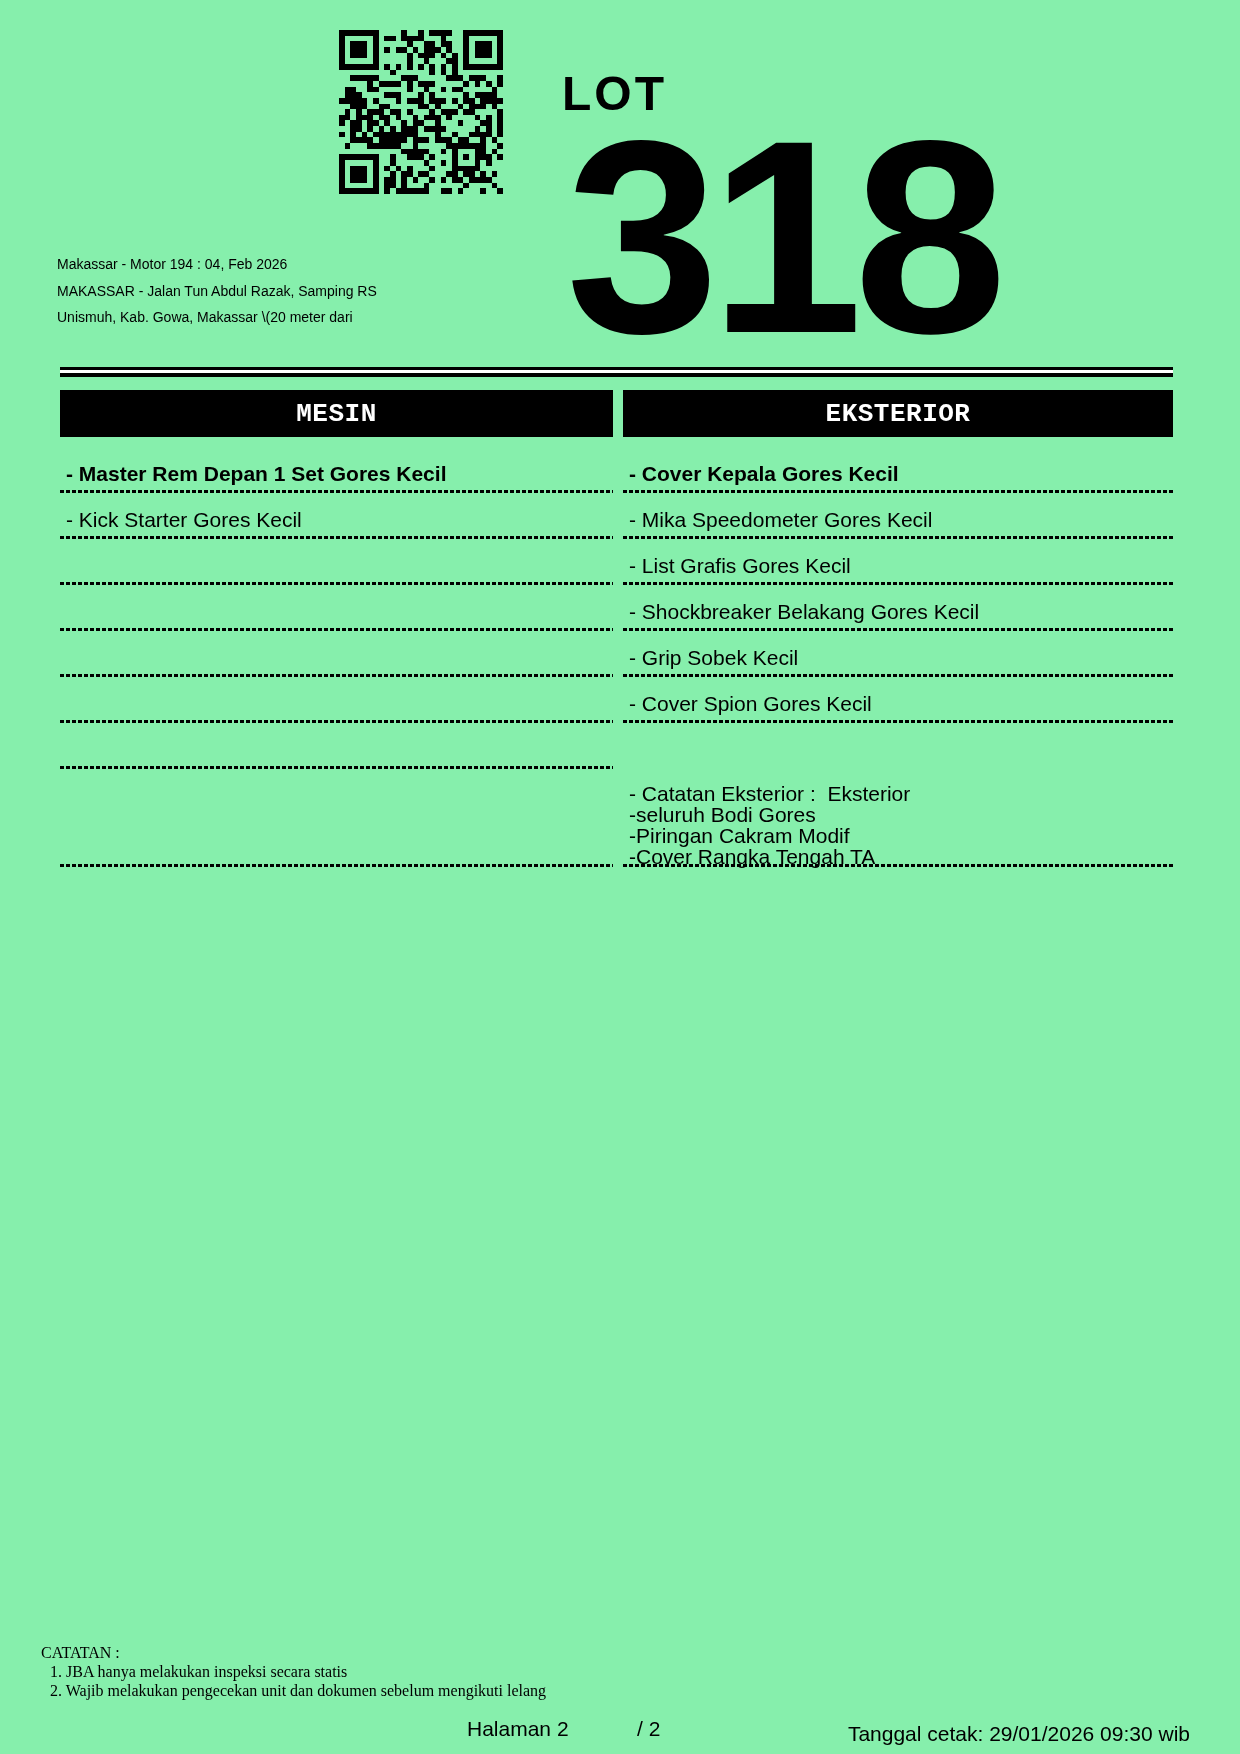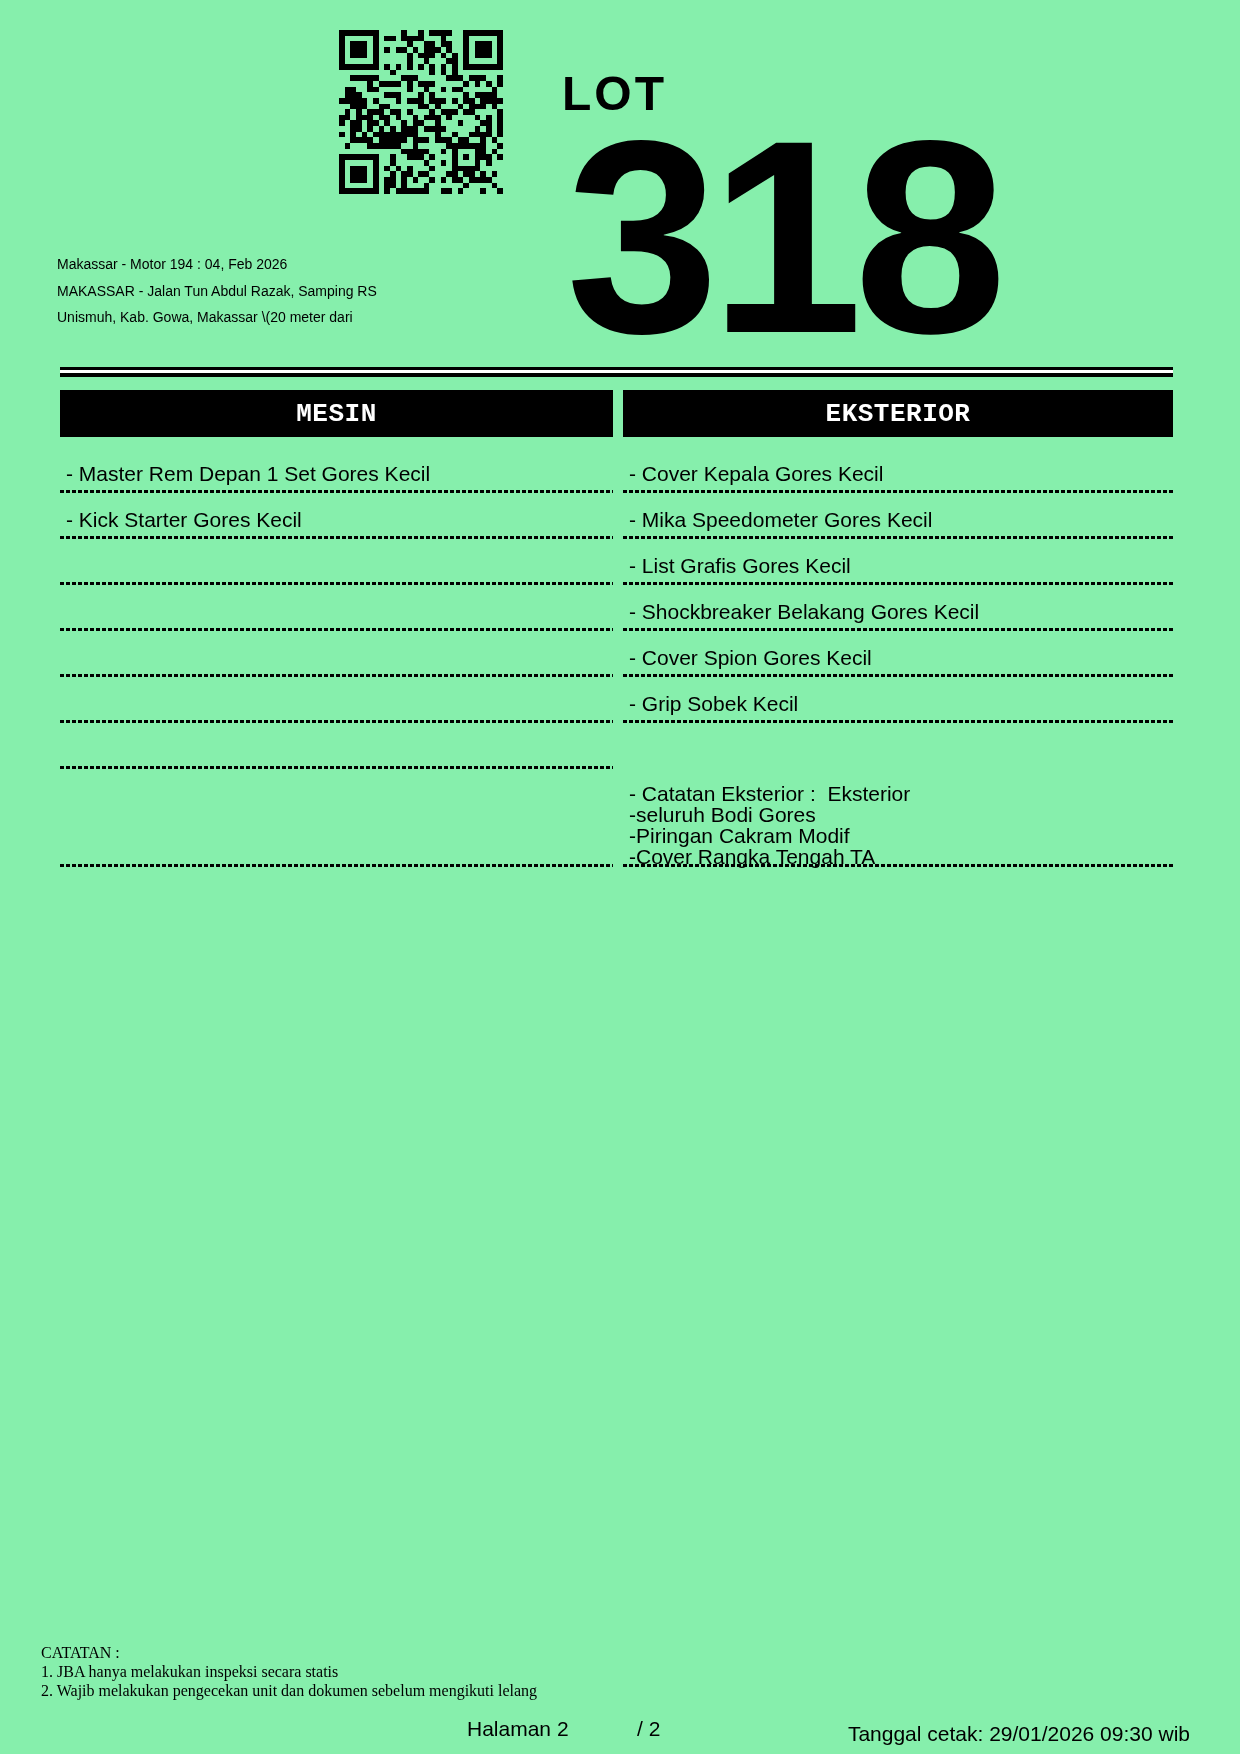--- a/index.html
+++ b/index.html
@@ -39,26 +39,26 @@
   .cell{
     box-sizing:border-box;position:relative;
     padding:16px 4px 0 6px;min-height:46px;
   }
   .cell.l{width:553px;margin-right:10px;}
   .cell.r{width:550px;}
   .cell::after{
     content:"";position:absolute;left:0;right:0;bottom:0;height:3px;
     background:repeating-linear-gradient(90deg,#000 0 4px,transparent 4px 6px);
   }
-  .trow:first-child .cell{padding-top:26px;min-height:56px;}
+  .trow:first-child .cell{padding-top:26px;min-height:56px;font-weight:bold;}
   .trow:last-child .cell{padding-top:14px;min-height:96px;}
   .item-line{font-size:21px;line-height:21px;white-space:pre-wrap;}
   
   .notes{position:absolute;left:41px;top:1643px;font-size:16px;line-height:19px;font-family:Liberation Serif, serif;}
-  .notes .note-line{}
+  .notes .note-line{margin-left:9px;}
   .page-num{position:absolute;left:467px;top:1717px;font-size:21px;}
   .page-total{position:absolute;left:637px;top:1717px;font-size:21px;}
   .print-date{position:absolute;right:50px;top:1722px;font-size:21px;}
 </style>
 </head>
 <body>
 
 <div class="page">
 
   <div class="qr">
@@ -531,28 +531,28 @@
   <div class="trow">
     <div class="cell l"></div>
     <div class="cell r">
             <div class="item-line">- Shockbreaker Belakang Gores Kecil</div>
           </div>
   </div>
 
   <div class="trow">
     <div class="cell l"></div>
     <div class="cell r">
+            <div class="item-line">- Grip Sobek Kecil</div>
+          </div>
+  </div>
+
+  <div class="trow">
+    <div class="cell l"></div>
+    <div class="cell r">
             <div class="item-line">- Cover Spion Gores Kecil</div>
-          </div>
-  </div>
-
-  <div class="trow">
-    <div class="cell l"></div>
-    <div class="cell r">
-            <div class="item-line">- Grip Sobek Kecil</div>
           </div>
   </div>
 
   <div class="trow">
     <div class="cell l"></div>
   </div>
 
   <div class="trow">
     <div class="cell l"></div>
     <div class="cell r">

